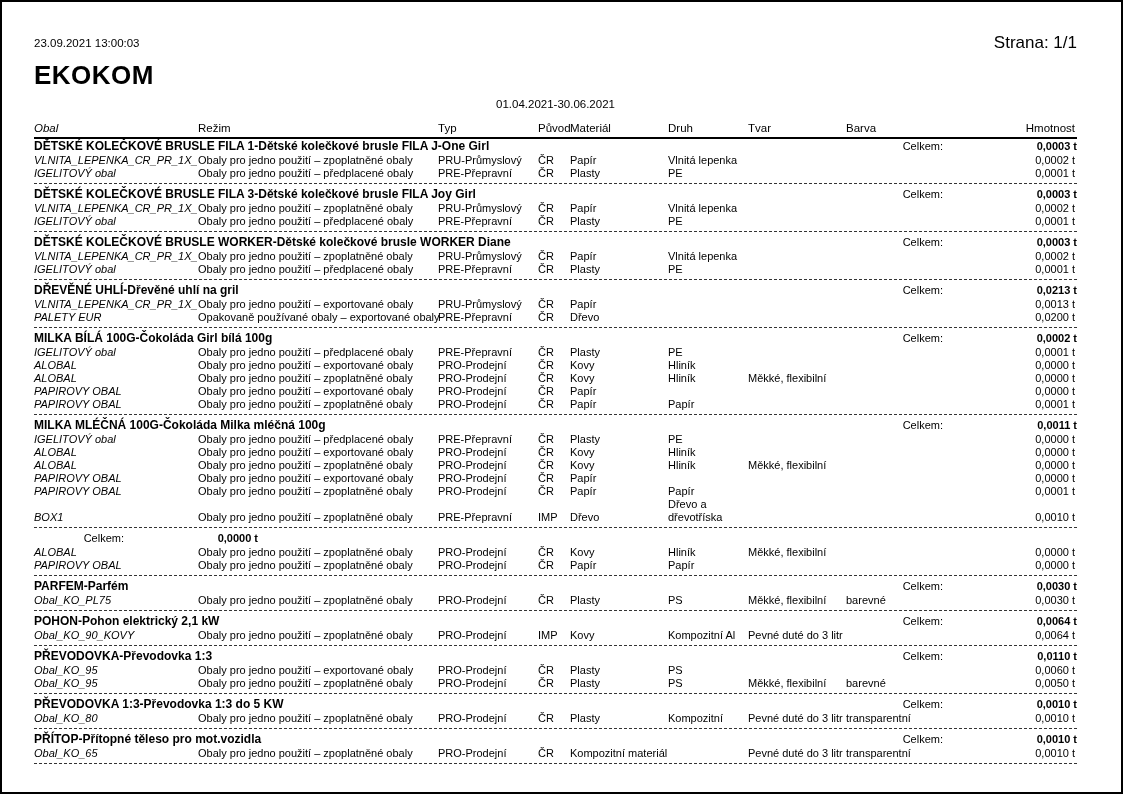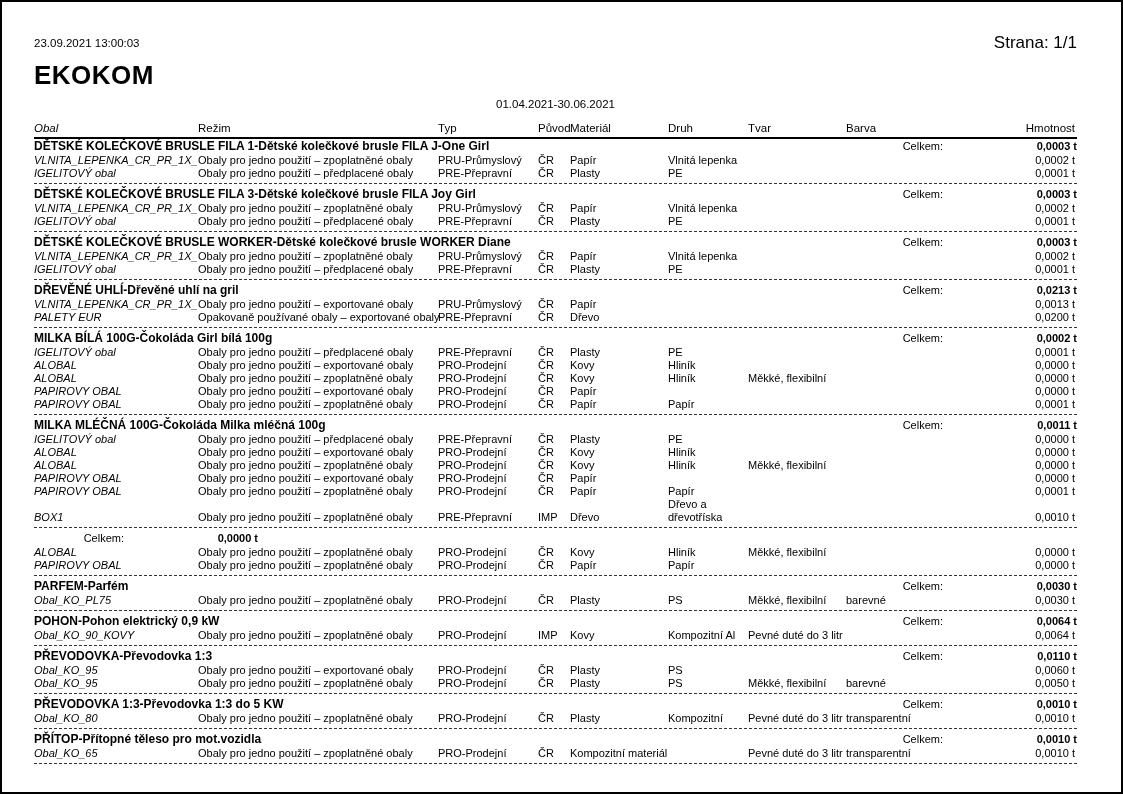--- a/index.html
+++ b/index.html
@@ -360,21 +360,21 @@
             <span class="cell c3">ČR</span>
             <span class="cell c4">Plasty</span>
             <span class="cell c5">PS</span>
             <span class="cell c6">Měkké, flexibilní</span>
             <span class="cell c7">barevné</span>
             <span class="cell c8">0,0030 t</span>
           </div>
         </div>
         <div class="group">
           <div class="group-head">
-            <span class="g-title">POHON-Pohon elektrický 0,9 kW</span>
+            <span class="g-title">POHON-Pohon elektrický 2,1 kW</span>
             <span class="g-celkem">Celkem:</span>
             <span class="g-total">0,0064 t</span>
           </div>
           <div class="row">
             <span class="cell c0">Obal_KO_90_KOVY</span>
             <span class="cell c1">Obaly pro jedno použití – zpoplatněné obaly</span>
             <span class="cell c2">PRO-Prodejní</span>
             <span class="cell c3">IMP</span>
             <span class="cell c4">Kovy</span>
             <span class="cell c5">Kompozitní Al</span>

